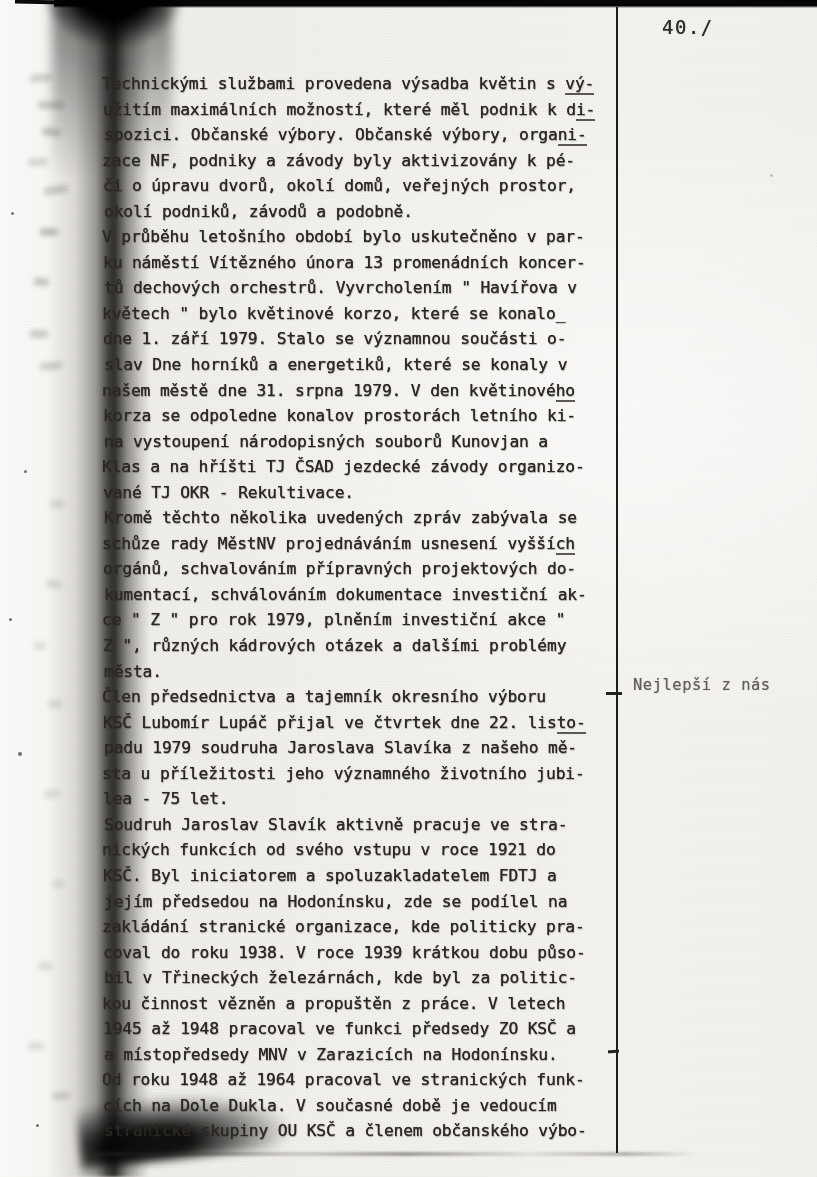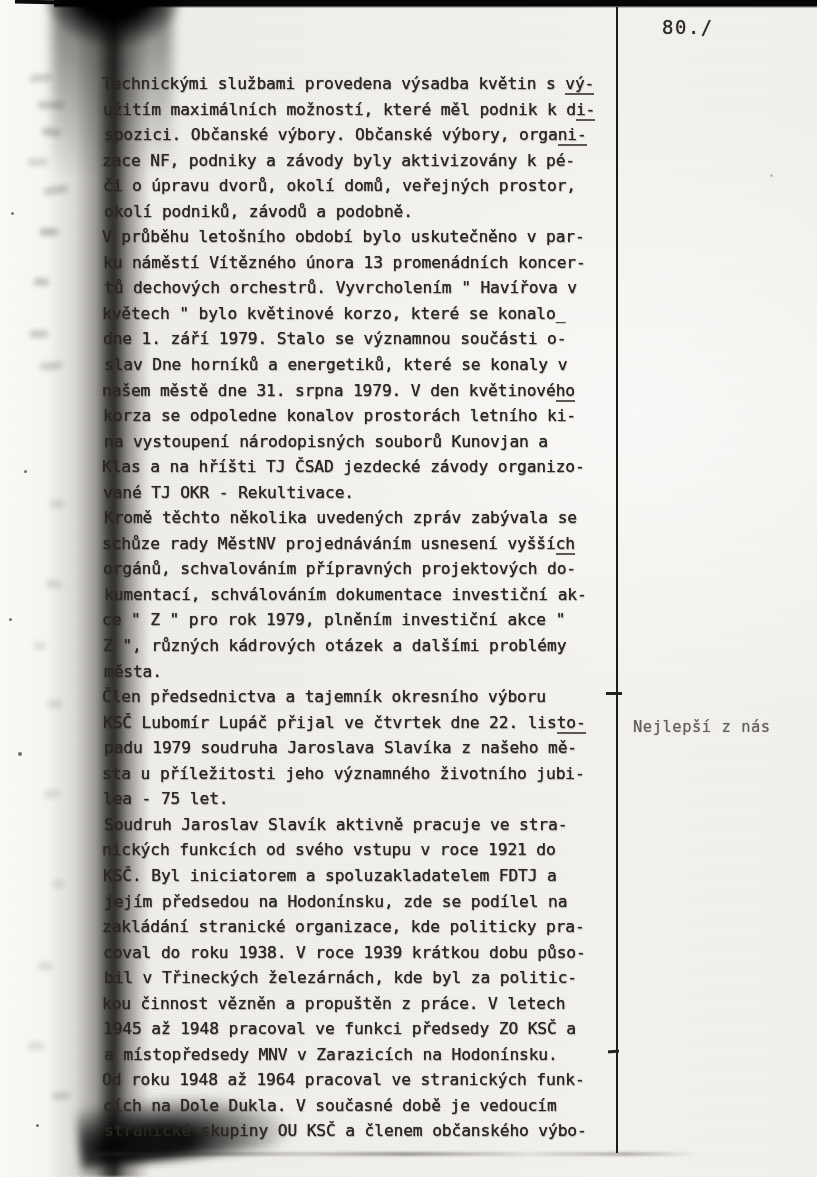--- a/index.html
+++ b/index.html
@@ -85,21 +85,20 @@
   .textblock .line {
     height: 25.55px; line-height: 25.55px;
     text-shadow: 0 0 0.7px rgba(43,40,35,0.9), 0.5px 0.5px 0.9px rgba(43,40,35,0.35);
   }
   .textblock .u { border-bottom: 2px solid rgba(40,36,31,0.75); }
   .marginnote {
     position: absolute; left: 633px; top: 676px;
     font-size: 15.5px; letter-spacing: 0.5px; color: #56534e;
     text-shadow: 0 0 1px rgba(86,83,78,0.7); opacity: 0.92;
     white-space: pre;
-    margin-top: 42px;
   }
   
   .bleed {
     position: absolute; height: 8px; border-radius: 3px;
     background: rgba(70,65,58,0.30); filter: blur(2.4px);
   }
   .speck {
     position: absolute; width: 3px; height: 3px; border-radius: 50%;
     background: rgba(40,38,34,0.65); filter: blur(0.4px);
   }
@@ -140,19 +139,19 @@
   <div class="speck" style="left:24px; top:470px"></div>
   <div class="speck" style="left:9px;  top:618px"></div>
   <div class="speck" style="left:18px; top:752px; width:4px; height:4px"></div>
   <div class="speck" style="left:36px; top:1124px"></div>
   <div class="speck" style="left:770px; top:174px; opacity:.4"></div>
 
   <div class="vrule"></div>
   <div class="tick t1"></div>
   <div class="tick t2"></div>
 
-  <div class="pageno">80./</div>
+  <div class="pageno">40./</div>
 
   <div class="textblock"><div class="line" style="transform: translateX(-1px);"><span>Technickými službami provedena výsadba květin s </span><span class="u">vý-</span></div><div class="line" style="transform: translateX(0px);"><span>užitím maximálních možností, které měl podnik k d</span><span class="u">i-</span></div><div class="line" style="transform: translateX(1px);"><span>spozici. Občanské výbory. Občanské výbory, orga</span><span class="u">ni-</span></div><div class="line" style="transform: translateX(-1px);">zace NF, podniky a závody byly aktivizovány k pé-</div><div class="line" style="transform: translateX(0px);">či o úpravu dvorů, okolí domů, veřejných prostor,</div><div class="line" style="transform: translateX(1px);">okolí podniků, závodů a podobně.</div><div class="line" style="transform: translateX(-1px);">V průběhu letošního období bylo uskutečněno v par-</div><div class="line" style="transform: translateX(0px);">ku náměstí Vítězného února 13 promenádních koncer-</div><div class="line" style="transform: translateX(1px);">tů dechových orchestrů. Vyvrcholením " Havířova v</div><div class="line" style="transform: translateX(-1px);">květech " bylo květinové korzo, které se konalo_</div><div class="line" style="transform: translateX(0px);">dne 1. září 1979. Stalo se významnou součásti o-</div><div class="line" style="transform: translateX(1px);">slav Dne horníků a energetiků, které se konaly v</div><div class="line" style="transform: translateX(-1px);"><span>našem městě dne 31. srpna 1979. V den květinové</span><span class="u">ho</span></div><div class="line" style="transform: translateX(0px);">korza se odpoledne konalov prostorách letního ki-</div><div class="line" style="transform: translateX(1px);">na vystoupení národopisných souborů Kunovjan a</div><div class="line" style="transform: translateX(-1px);">Klas a na hříšti TJ ČSAD jezdecké závody organizo-</div><div class="line" style="transform: translateX(0px);">vané TJ OKR - Rekultivace.</div><div class="line" style="transform: translateX(1px);">Kromě těchto několika uvedených zpráv zabývala se</div><div class="line" style="transform: translateX(-1px);"><span>schůze rady MěstNV projednáváním usnesení vyšší</span><span class="u">ch</span></div><div class="line" style="transform: translateX(0px);">orgánů, schvalováním přípravných projektových do-</div><div class="line" style="transform: translateX(1px);">kumentací, schválováním dokumentace investiční ak-</div><div class="line" style="transform: translateX(-1px);">ce " Z " pro rok 1979, plněním investiční akce "</div><div class="line" style="transform: translateX(0px);">Z ", různých kádrových otázek a dalšími problémy</div><div class="line" style="transform: translateX(1px);">města.</div><div class="line" style="transform: translateX(-1px);">Člen předsednictva a tajemník okresního výboru</div><div class="line" style="transform: translateX(0px);"><span>KSČ Lubomír Lupáč přijal ve čtvrtek dne 22. lis</span><span class="u">to-</span></div><div class="line" style="transform: translateX(1px);">padu 1979 soudruha Jaroslava Slavíka z našeho mě-</div><div class="line" style="transform: translateX(-1px);">sta u příležitosti jeho významného životního jubi-</div><div class="line" style="transform: translateX(0px);">lea - 75 let.</div><div class="line" style="transform: translateX(1px);">Soudruh Jaroslav Slavík aktivně pracuje ve stra-</div><div class="line" style="transform: translateX(-1px);">nických funkcích od svého vstupu v roce 1921 do</div><div class="line" style="transform: translateX(0px);">KSČ. Byl iniciatorem a spoluzakladatelem FDTJ a</div><div class="line" style="transform: translateX(1px);">jejím předsedou na Hodonínsku, zde se podílel na</div><div class="line" style="transform: translateX(-1px);">zakládání stranické organizace, kde politicky pra-</div><div class="line" style="transform: translateX(0px);">coval do roku 1938. V roce 1939 krátkou dobu půso-</div><div class="line" style="transform: translateX(1px);">bil v Třineckých železárnách, kde byl za politic-</div><div class="line" style="transform: translateX(-1px);">kou činnost vězněn a propuštěn z práce. V letech</div><div class="line" style="transform: translateX(0px);">1945 až 1948 pracoval ve funkci předsedy ZO KSČ a</div><div class="line" style="transform: translateX(1px);">a místopředsedy MNV v Zarazicích na Hodonínsku.</div><div class="line" style="transform: translateX(-1px);">Od roku 1948 až 1964 pracoval ve stranických funk-</div><div class="line" style="transform: translateX(0px);">cích na Dole Dukla. V současné době je vedoucím</div><div class="line" style="transform: translateX(1px);">stranické skupiny OU KSČ a členem občanského výbo-</div></div>
 
   <div class="marginnote">Nejlepší z nás</div>
 
 </div>
 
 </body></html>

